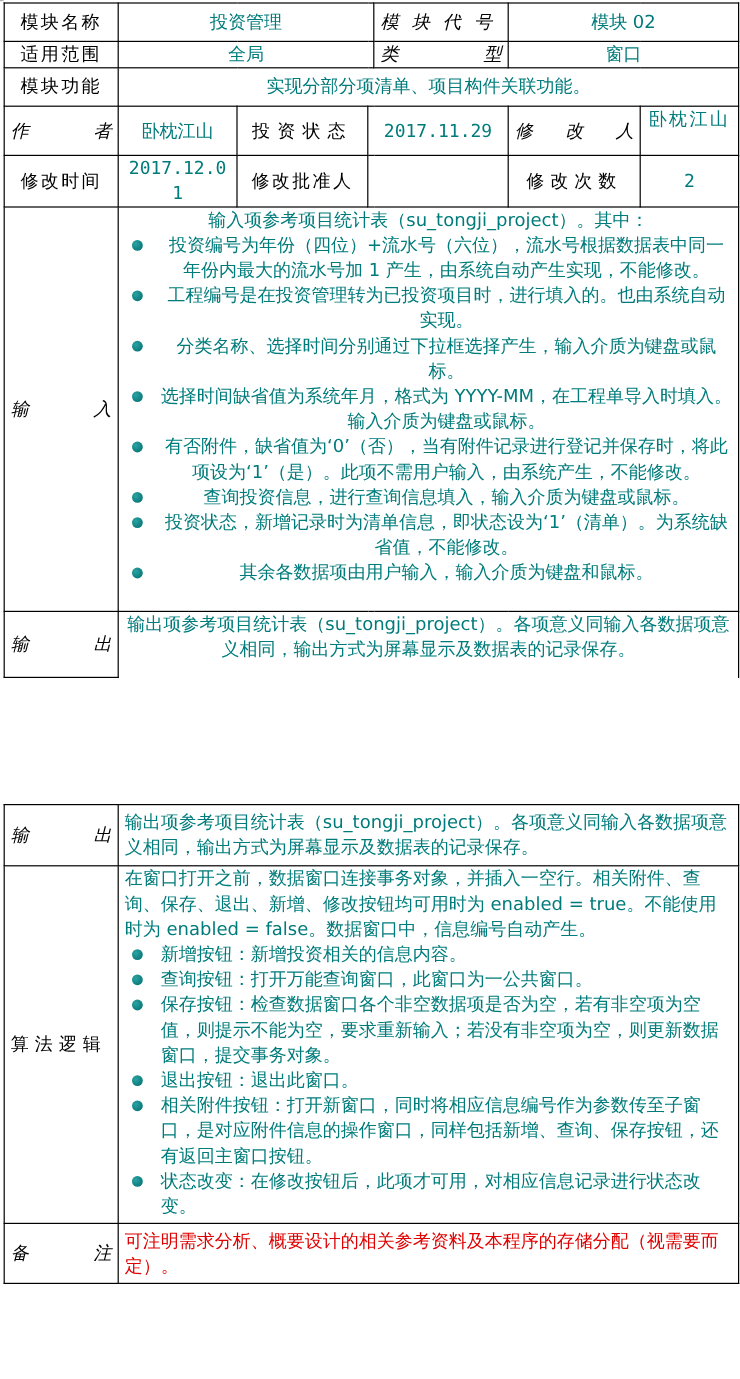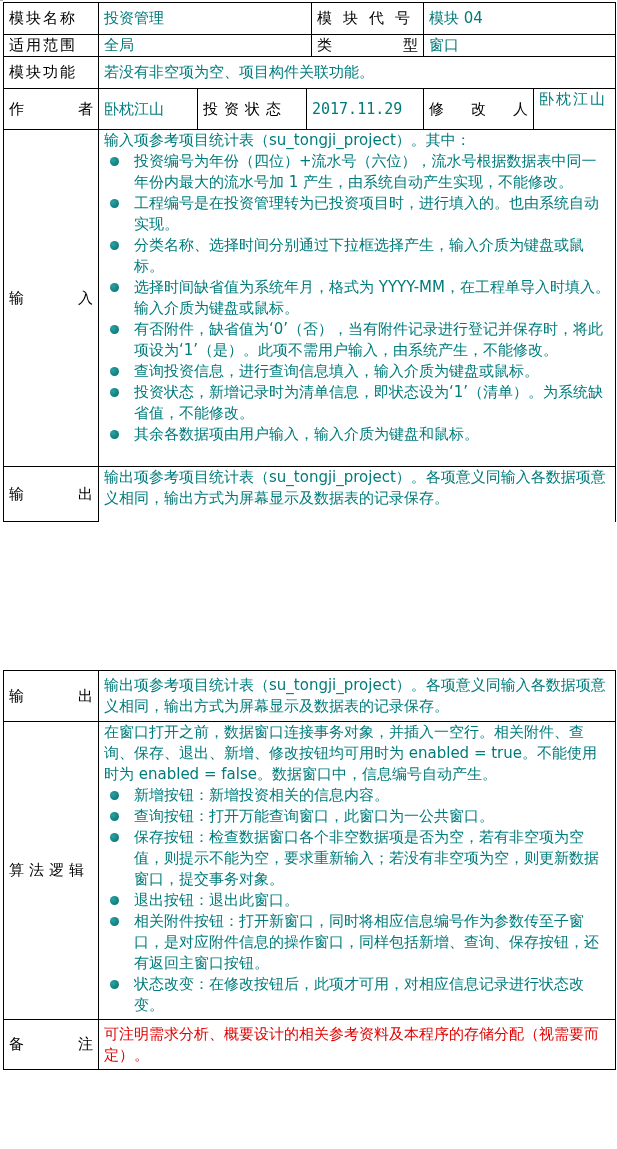--- a/index.html
+++ b/index.html
@@ -10,76 +10,76 @@
     }
     table.spec {
       position: absolute; left: 3px; border-collapse: collapse;
       table-layout: fixed; width: 612px;
     }
     table.spec td {
       border: 1.5px solid #000; padding: 0 5px; vertical-align: middle;
       line-height: 21px; font-size: 15px;
     }
     .lbl { color: #000; letter-spacing: 2px; white-space: nowrap; }
-    .lbl-spread { display: flex; justify-content: space-between; }
+    .lbl-spread { display: flex; justify-content: space-between; font-style: italic; }
     .val { color: #007b7b; }
     .red { color: #e00000; }
     .mono { font-family: "DejaVu Sans Mono", "Liberation Mono", monospace; font-size: 13px; }
     ul.bul { list-style: none; margin: 0; padding: 0; }
     ul.bul li { position: relative; padding-left: 30px; }
     ul.bul li::before {
       content: ""; position: absolute; left: 6px; top: 6px;
       width: 9px; height: 9px; border-radius: 50%;
       background: radial-gradient(circle at 35% 35%, #2aa3a3, #006a6a);
     }
     .corner { position: absolute; width: 8px; height: 8px; border-color: #b0b0b0; border-style: solid; }
   </style>
 </head>
 <body>
 
 <div class="corner" style="left:0;top:0;border-width:1px 0 0 0;width:3px;"></div>
 
-<table class="spec" style="top:2px;">
+<table class="spec" style="top:2px;text-align:center;">
   <colgroup>
     <col style="width:95px">
     <col style="width:99px">
     <col style="width:109px">
     <col style="width:5px">
     <col style="width:112px">
     <col style="width:110px">
     <col style="width:82px">
   </colgroup>
 
   <tbody>
       <tr style="height:32px">
     <td class="lbl">模块名称</td>
     <td class="val" colspan="3">投资管理</td>
     <td class="lbl" colspan="1">
           <span class="lbl-spread" style="letter-spacing:0">
             <span style="letter-spacing:11px">模块代号</span>
           </span>
         </td>
-    <td class="val" colspan="2">模块 04</td>
+    <td class="val" colspan="2">模块 02</td>
   </tr>
 
   <tr style="height:18px">
     <td class="lbl">适用范围</td>
     <td class="val" colspan="3">全局</td>
     <td>
           <span class="lbl-spread">
             <span>类</span>
             <span>型</span>
           </span>
         </td>
     <td class="val" colspan="2">窗口</td>
   </tr>
 
   <tr style="height:32px">
     <td class="lbl">模块功能</td>
-    <td class="val" colspan="6">若没有非空项为空、项目构件关联功能。</td>
+    <td class="val" colspan="6">实现分部分项清单、项目构件关联功能。</td>
   </tr>
 
   <tr style="height:41px">
     <td>
           <span class="lbl-spread">
             <span>作</span>
             <span>者</span>
           </span>
         </td>
     <td class="val">卧枕江山</td>
@@ -88,20 +88,28 @@
     <td>
           <span class="lbl-spread">
             <span>修</span>
             <span>改</span>
             <span>人</span>
           </span>
         </td>
     <td class="val" style="vertical-align:top;letter-spacing:2px">卧枕江山</td>
   </tr>
 
+  <tr style="height:40px">
+    <td class="lbl">修改时间</td>
+    <td class="val mono" style="word-break:break-all;vertical-align:top">2017.12.01</td>
+    <td class="lbl">修改批准人</td>
+    <td colspan="2"></td>
+    <td class="lbl" style="letter-spacing:5px">修改次数</td>
+    <td class="val mono">2</td>
+  </tr>
 
 
 
   <tr style="height:337px">
     <td>
           <span class="lbl-spread">
             <span>输</span>
             <span>入</span>
           </span>
         </td>

